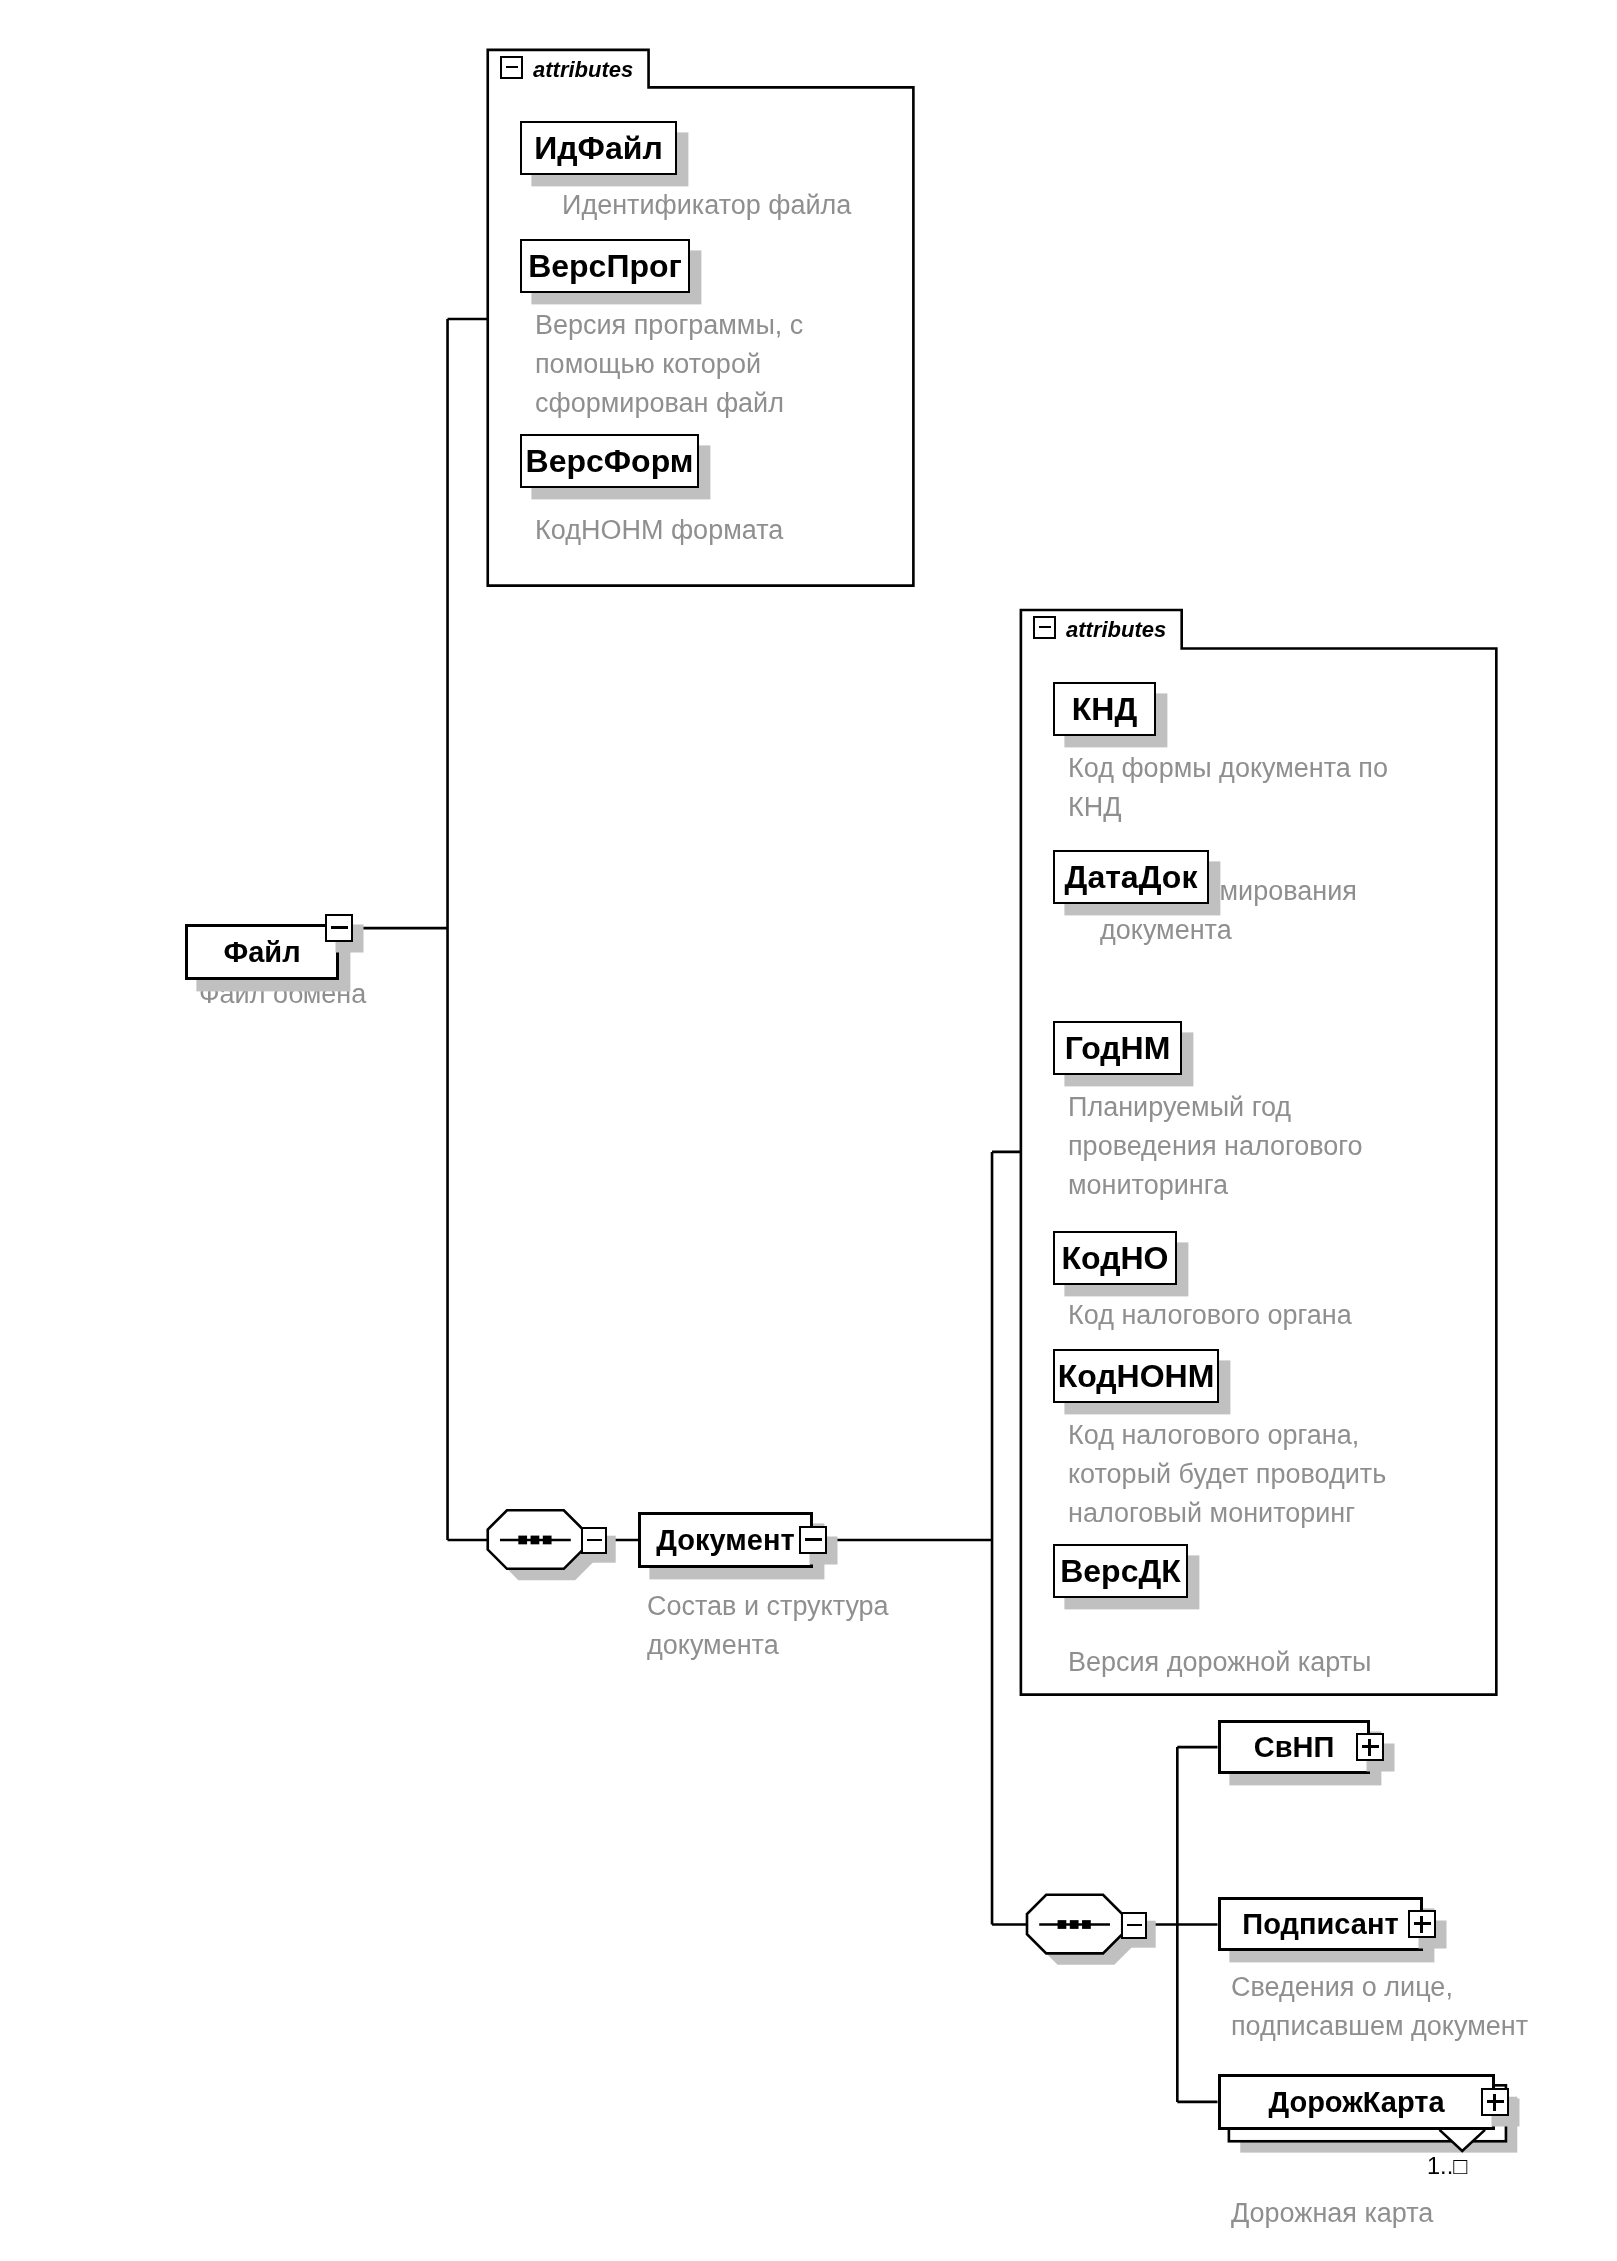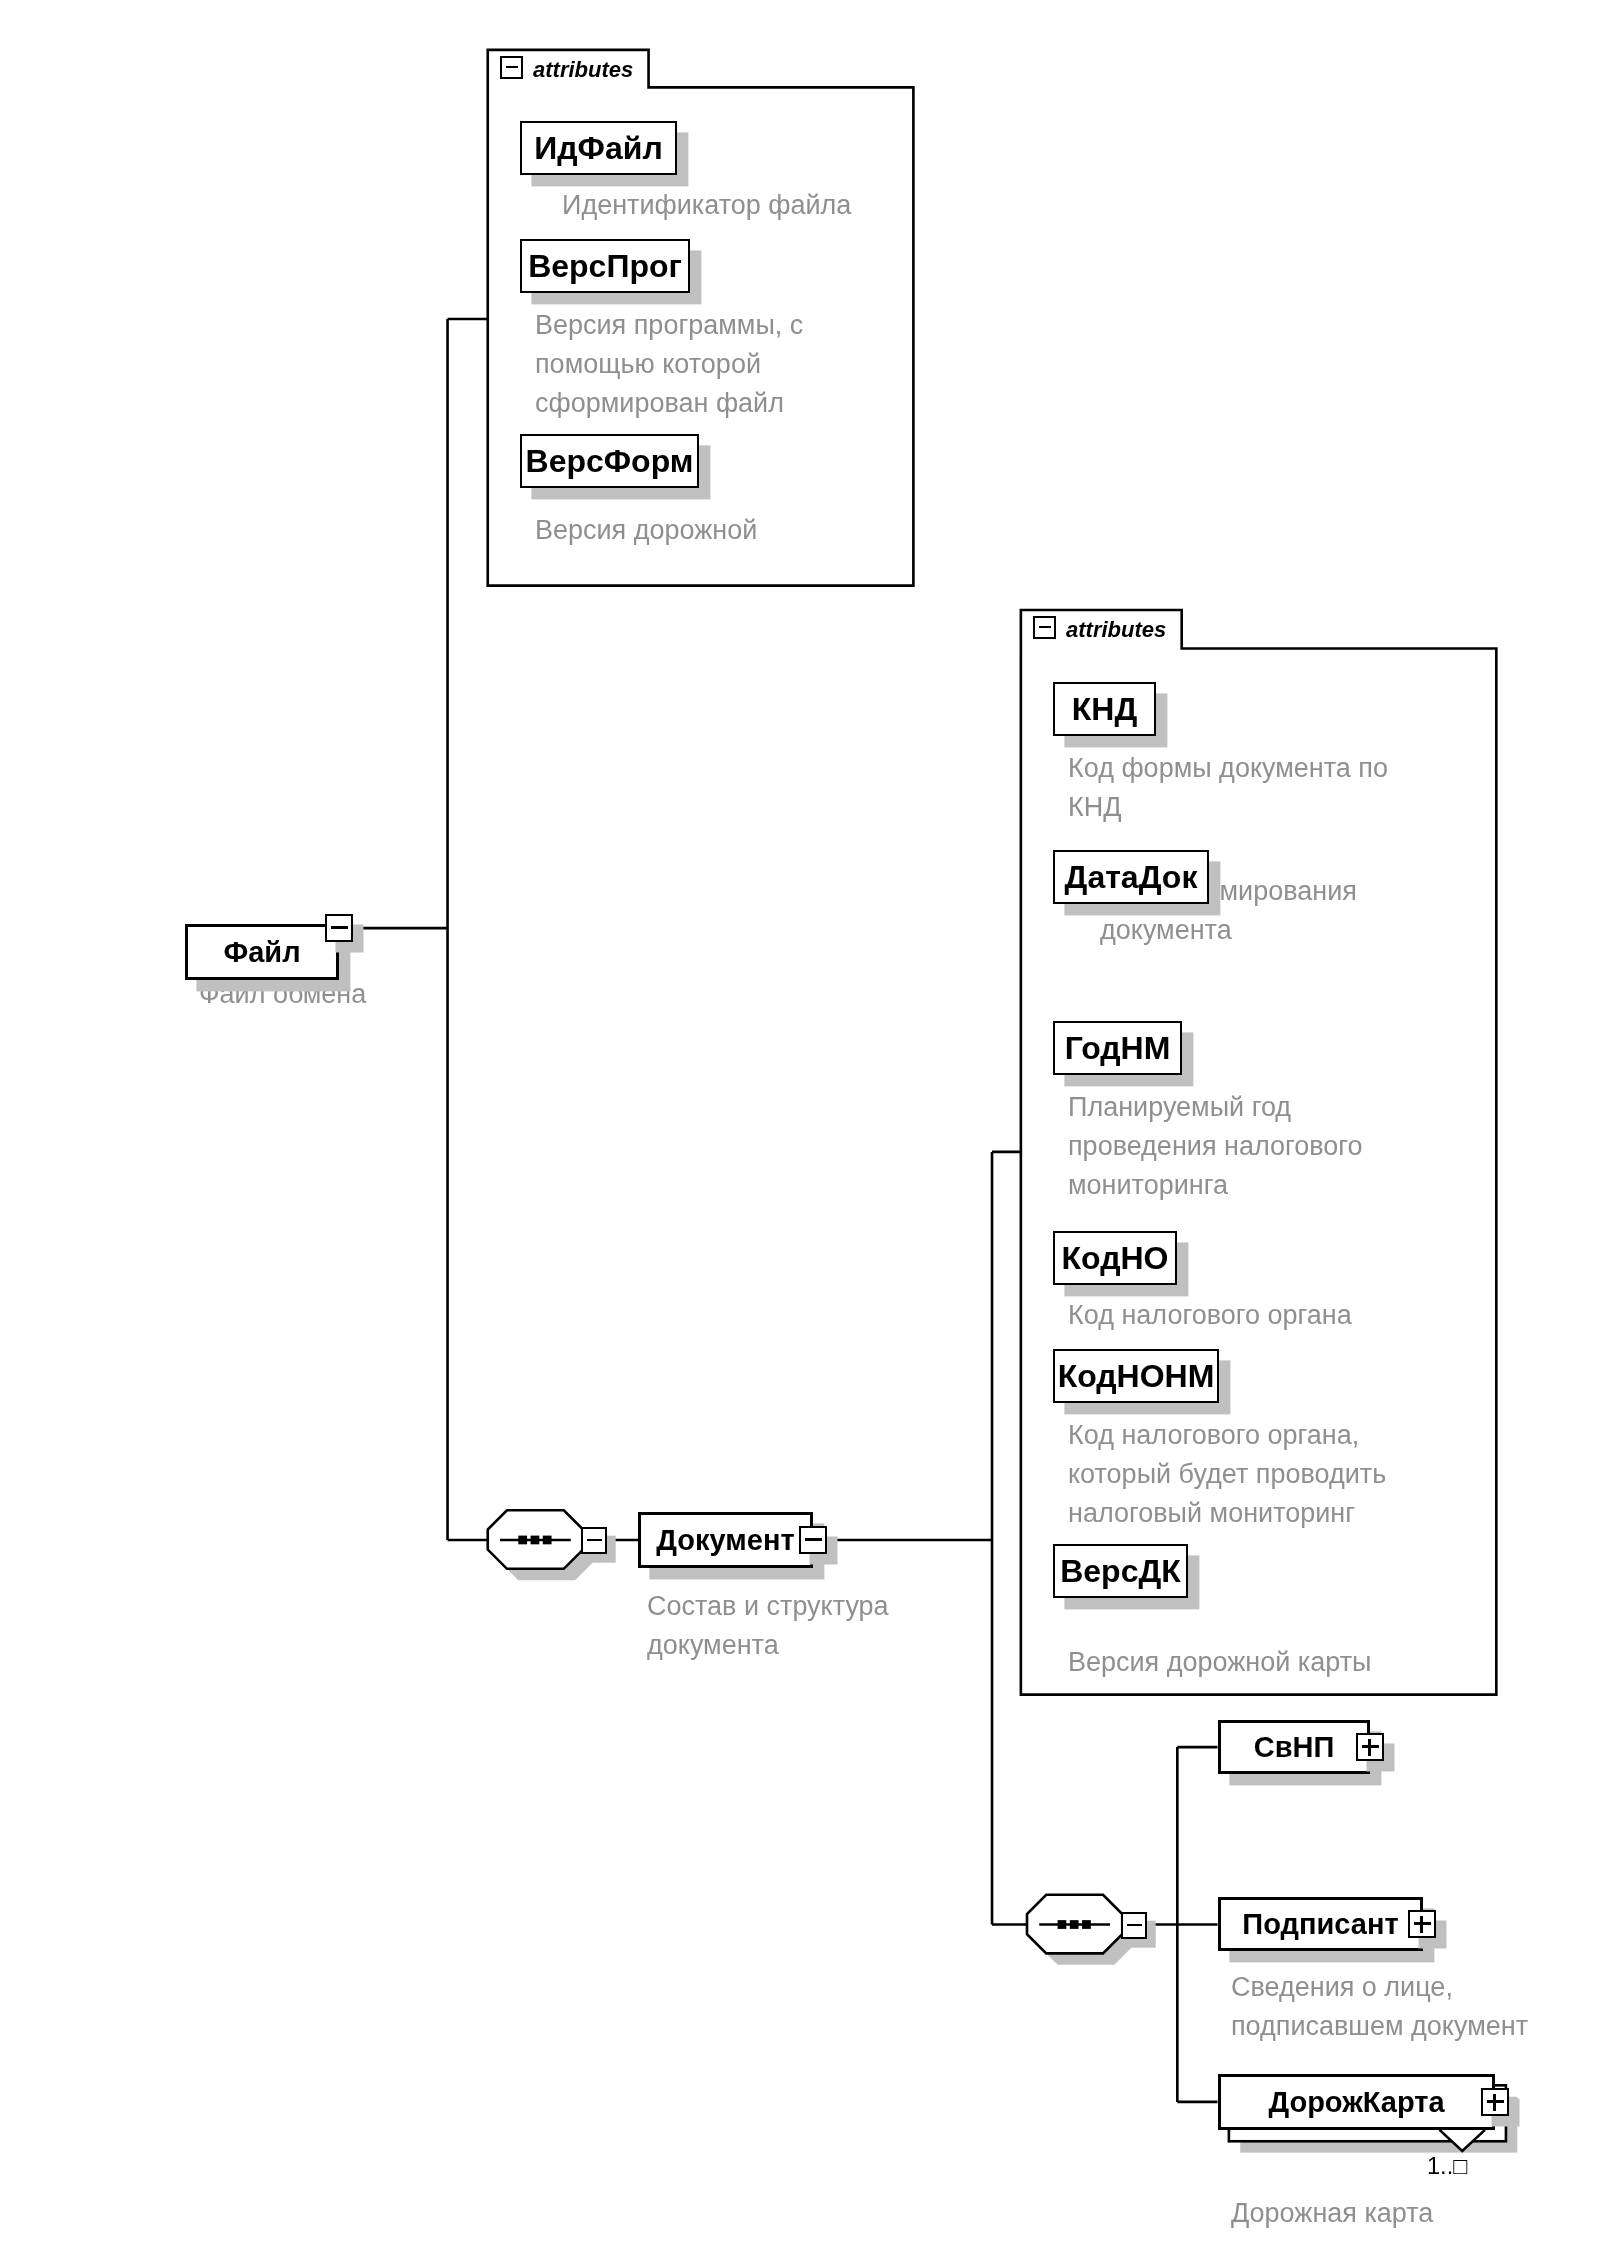--- a/index.html
+++ b/index.html
@@ -88,21 +88,21 @@
 
   <div class="abox" style="left:520px;top:121px;width:157px;height:54px;">ИдФайл</div>
   <div class="ann" style="left:535px;top:186px;margin-left:27px;">Идентификатор файла</div>
 
   <div class="abox" style="left:520px;top:239px;width:170px;height:54px;">ВерсПрог</div>
   <div class="ann" style="left:535px;top:306px;">Версия программы, с
 помощью которой
 сформирован файл</div>
 
   <div class="abox" style="left:520px;top:434px;width:179px;height:54px;">ВерсФорм</div>
-  <div class="ann" style="left:535px;top:511px;">Версия дорожной</div>
+  <div class="ann" style="left:535px;top:511px;">КодНОНМ формата</div>
 
   <div class="ebox" style="left:638px;top:1512px;width:175px;height:56px;">Документ</div>
   <div class="tgl" style="left:799px;top:1526px;"></div>
   <div class="ann" style="left:647px;top:1587px;">Состав и структура
 документа</div>
 
   <div class="tgl group" style="left:581px;top:1527px;"></div>
   <div class="tgl group" style="left:1121px;top:1912px;"></div>
 
   <div class="tgl flat" style="left:1033px;top:616px;"></div>

